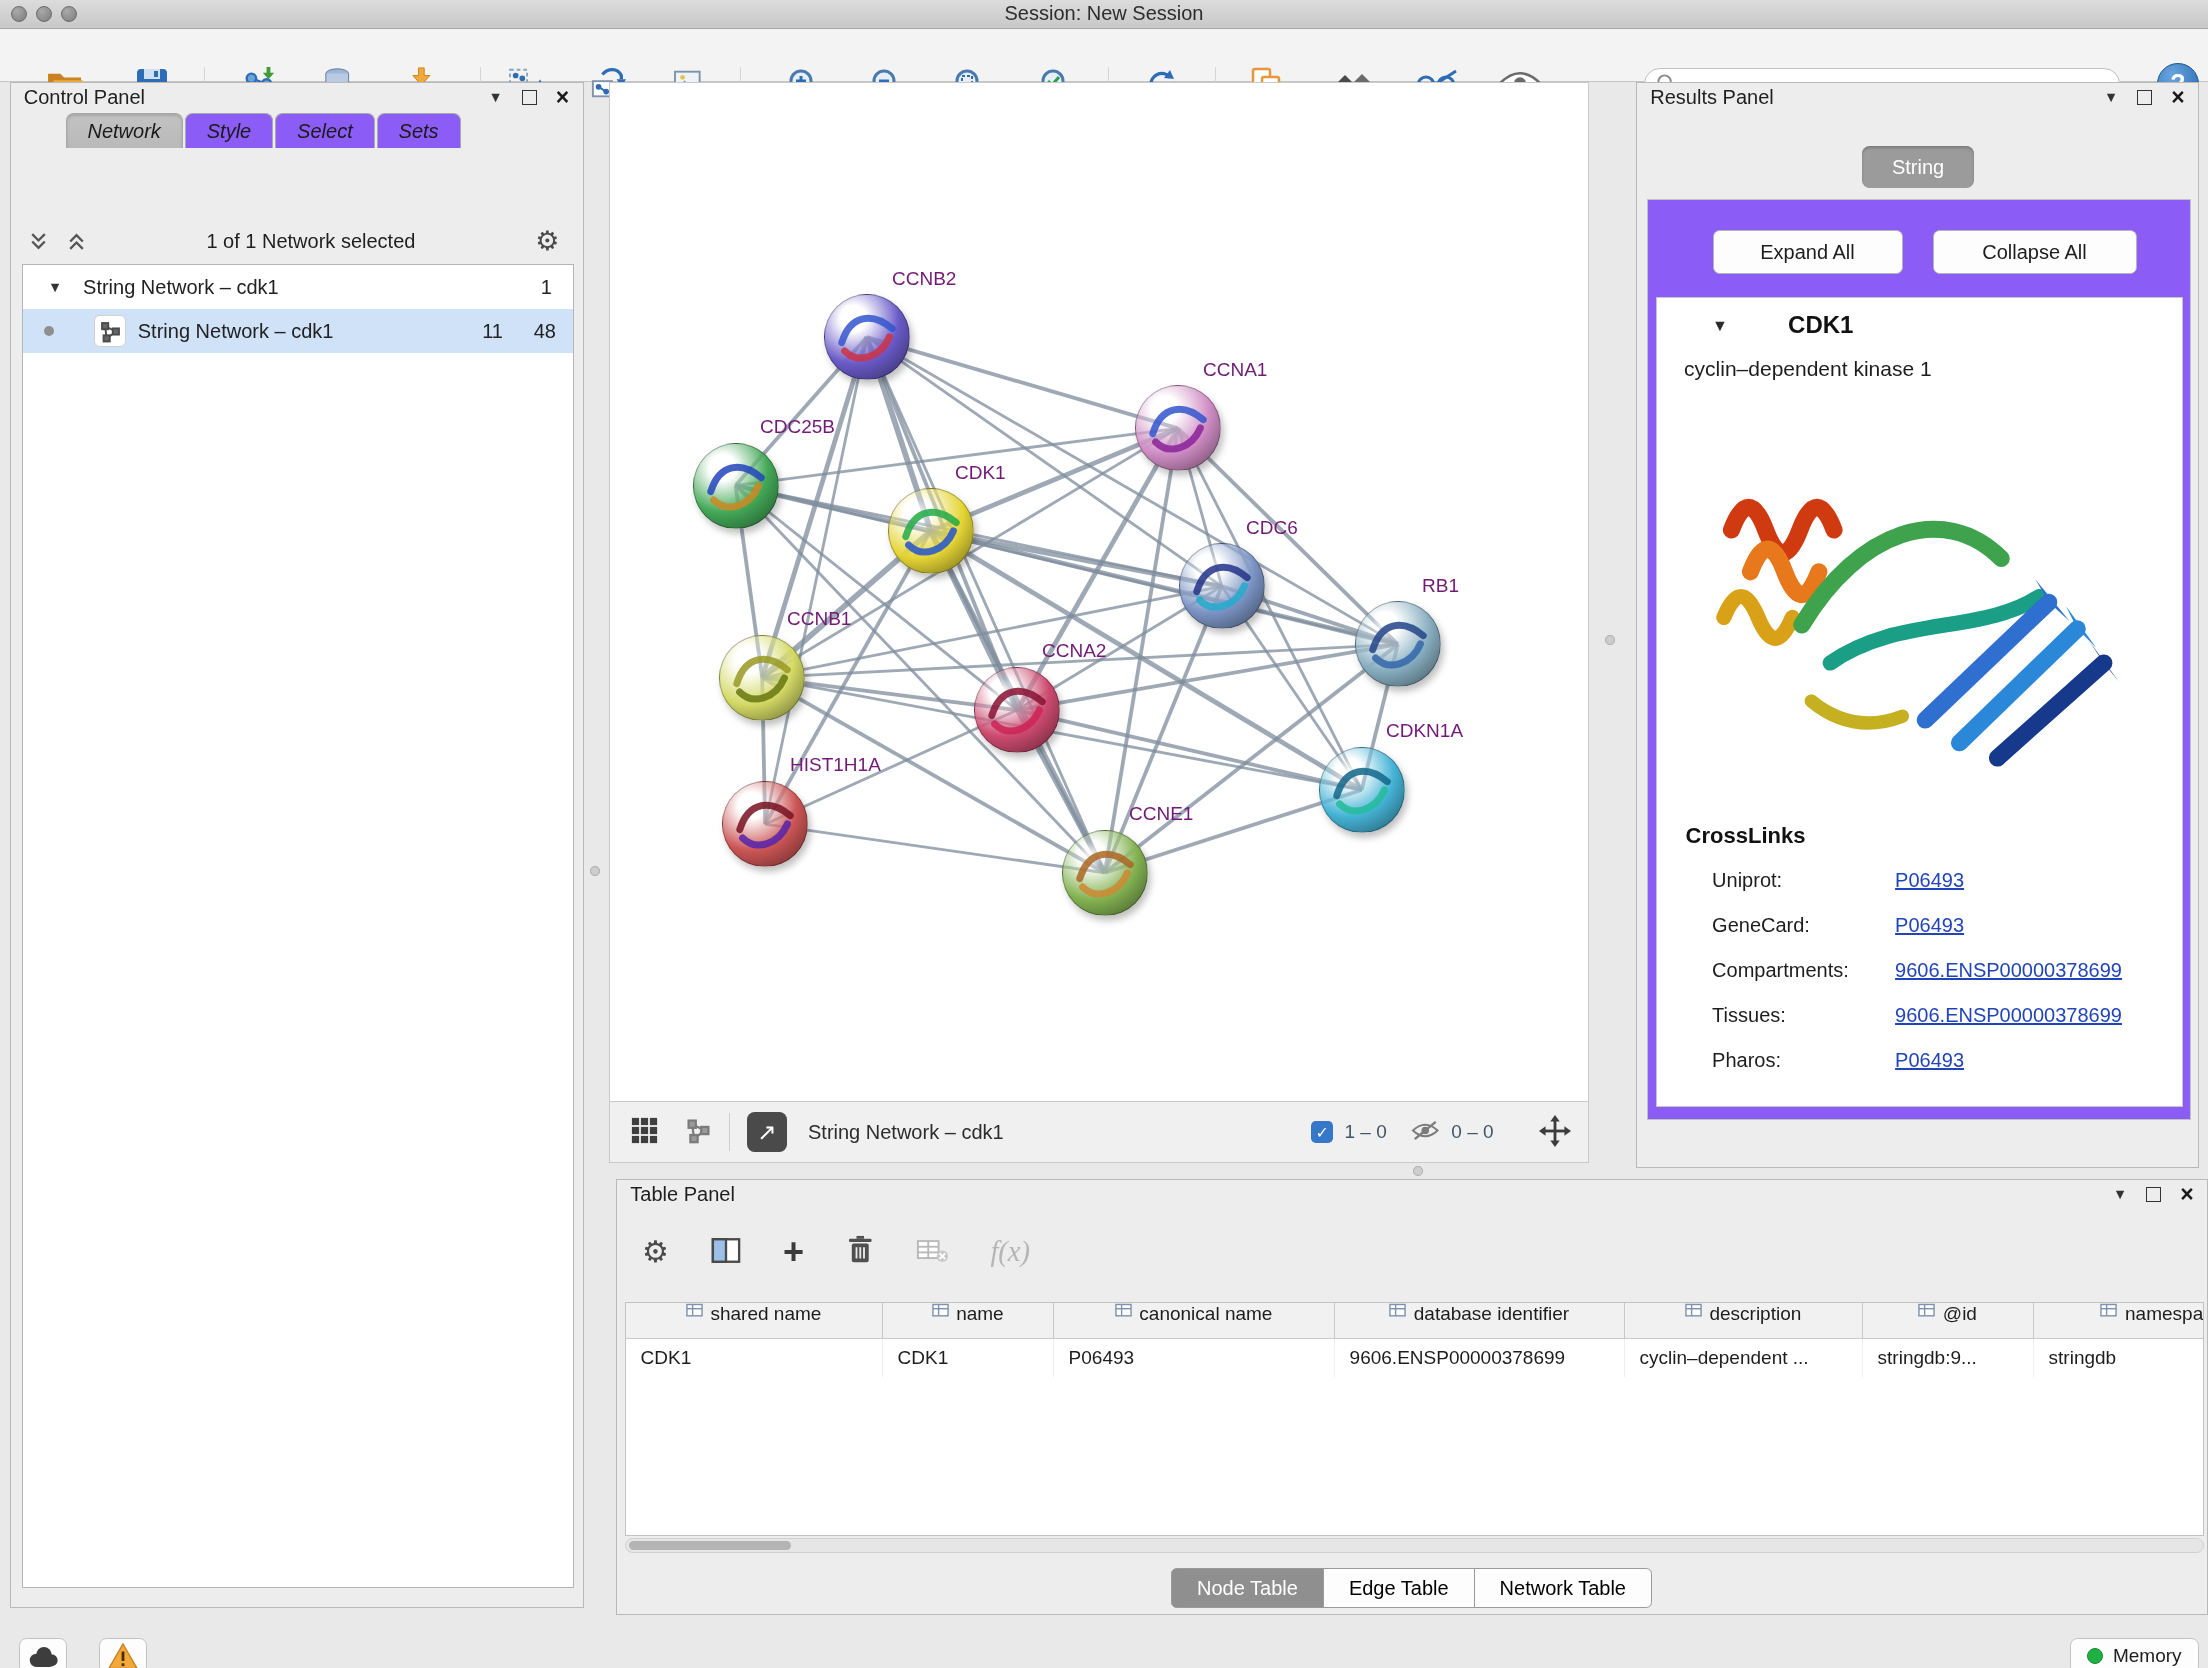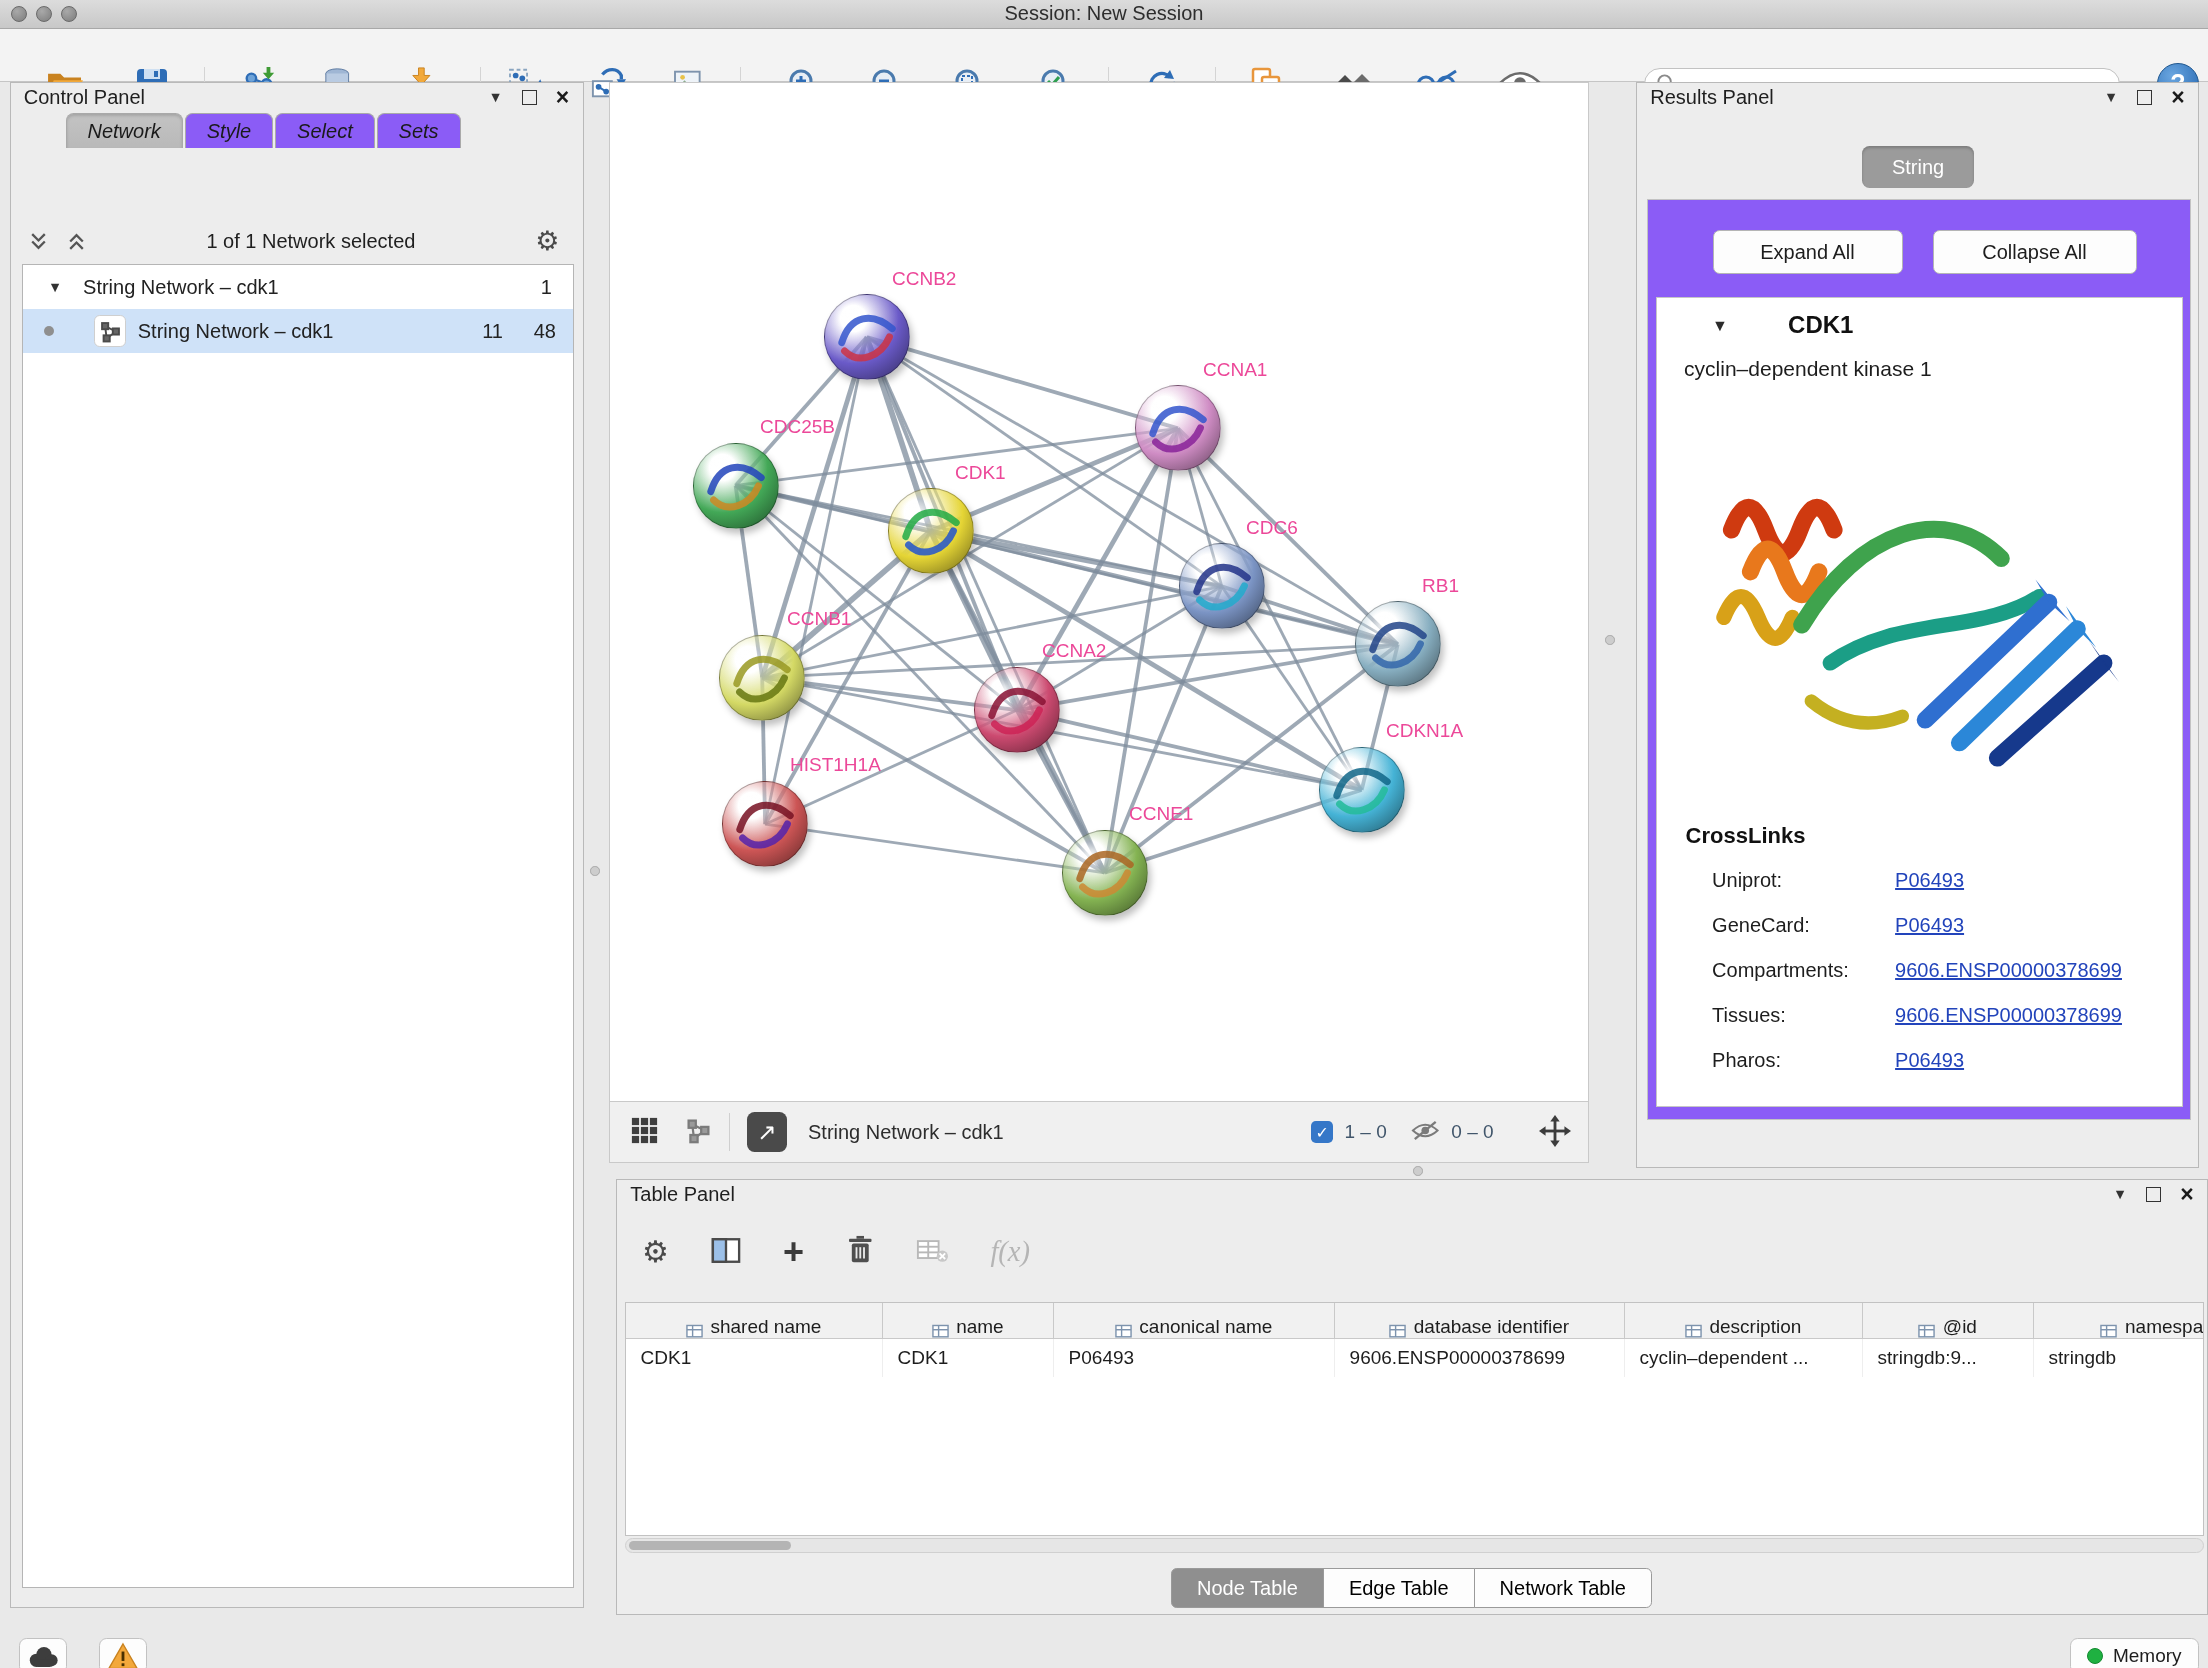--- a/index.html
+++ b/index.html
@@ -47,21 +47,21 @@
   .tr-icon{margin-left:40px;width:32px;height:32px;background:#fff;border:1px solid #cfcfcf;border-radius:5.7px;display:flex;align-items:center;justify-content:center;}
   .tree-row.child .tr-label{margin-left:11.4px;}
   .tr-count{position:absolute;right:21px;}
   .tr-num.n1{position:absolute;right:70px;}
   .tr-num.n2{position:absolute;right:17px;}
 
   
   #network-area{position:absolute;left:609px;top:82px;width:980px;height:1080px;}
   #net-canvas{position:absolute;left:0;top:0;width:980px;height:1020px;background:#fff;border:1px solid #c9c9c9;overflow:hidden;}
   .gnode{position:absolute;border-radius:50%;border:1px solid rgba(0,0,0,.28);box-shadow:2.9px 4.8px 7.6px rgba(0,0,0,.25);}
-  .gnode-label{position:absolute;font-size:19px;color:#ec4899;white-space:nowrap;}
+  .gnode-label{position:absolute;font-size:19px;color:#701a75;white-space:nowrap;}
   .net-toolbar{position:absolute;left:0;top:1020px;width:980px;height:61px;background:#f0f0f0;border:1px solid #c9c9c9;border-top:none;display:flex;align-items:center;}
   .nt-sep{width:1px;height:38px;background:#cfcfcf;margin:0 17px;}
   .nt-darkbtn{width:40px;height:40px;background:#4a4a4a;border-radius:7.6px;color:#fff;font-size:23px;display:flex;align-items:center;justify-content:center;margin-right:21px;}
   .nt-title{font-size:20px;color:#2d2d2d;}
   .nt-right{margin-left:auto;display:flex;align-items:center;gap:11.4px;padding-right:17px;}
   .nt-check{width:22px;height:22px;background:#3577c8;border-radius:4.8px;color:#fff;font-size:16px;display:flex;align-items:center;justify-content:center;}
   .nt-count{font-size:19px;color:#41566b;}
 
   
   #results-panel{left:1636px;top:82px;width:563px;height:1086px;}
@@ -83,21 +83,21 @@
   .cl-value{position:absolute;left:238px;top:7.6px;font-size:20px;color:#2244bb;text-decoration:underline;cursor:pointer;}
 
   
   #table-panel{left:616px;top:1179px;width:1592px;height:436px;}
   .tp-toolbar{position:absolute;left:25px;top:42px;height:59px;display:flex;align-items:center;gap:42px;}
   .tp-gear{font-size:30px;color:#4a4a4a;}
   .tp-plus{font-size:36px;font-weight:bold;color:#3a3a3a;line-height:1;}
   .tp-fx{font-family:"Liberation Serif",serif;font-style:italic;font-size:28.5px;color:#b5b5b5;}
   .tbl{position:absolute;left:7.6px;top:122px;width:1579px;height:234px;background:#fff;border:1px solid #c2c2c2;overflow:hidden;}
   .tbl-head{display:flex;height:36px;background:#f1f1f1;border-bottom:1px solid #c9c9c9;}
-  .th{display:flex;align-items:flex-end;justify-content:center;gap:7.6px;font-size:19px;color:#1d1d1d;border-right:1px solid #c9c9c9;flex:0 0 auto;}
+  .th{display:flex;align-items:flex-start;justify-content:center;gap:7.6px;font-size:19px;color:#1d1d1d;border-right:1px solid #c9c9c9;flex:0 0 auto;}
   .tr{display:flex;height:38px;}
   .td{display:flex;align-items:center;padding-left:15px;font-size:19px;color:#1d1d1d;border-right:1px solid #eee;flex:0 0 auto;}
   .tbl-scroll{position:absolute;left:7.6px;top:358px;width:1579px;height:15px;background:#e6e6e6;border:1px solid #d0d0d0;border-radius:7.6px;}
   .tbl-thumb{position:absolute;left:3.8px;top:1.9px;width:162px;height:9.5px;background:#b4b4b4;border-radius:4.8px;}
   .tbl-tabs{position:absolute;left:0;top:388px;width:100%;display:flex;justify-content:center;}
   .btab{padding:7.6px 25px;font-size:20px;border:1px solid #9a9a9a;background:#fdfdfd;color:#000000;margin-left:-1px;}
   .btab:first-child{border-radius:5.7px 0 0 5.7px;}
   .btab:last-child{border-radius:0 5.7px 5.7px 0;}
   .btab.sel{background:#8f8f8f;color:#fff;}
 

